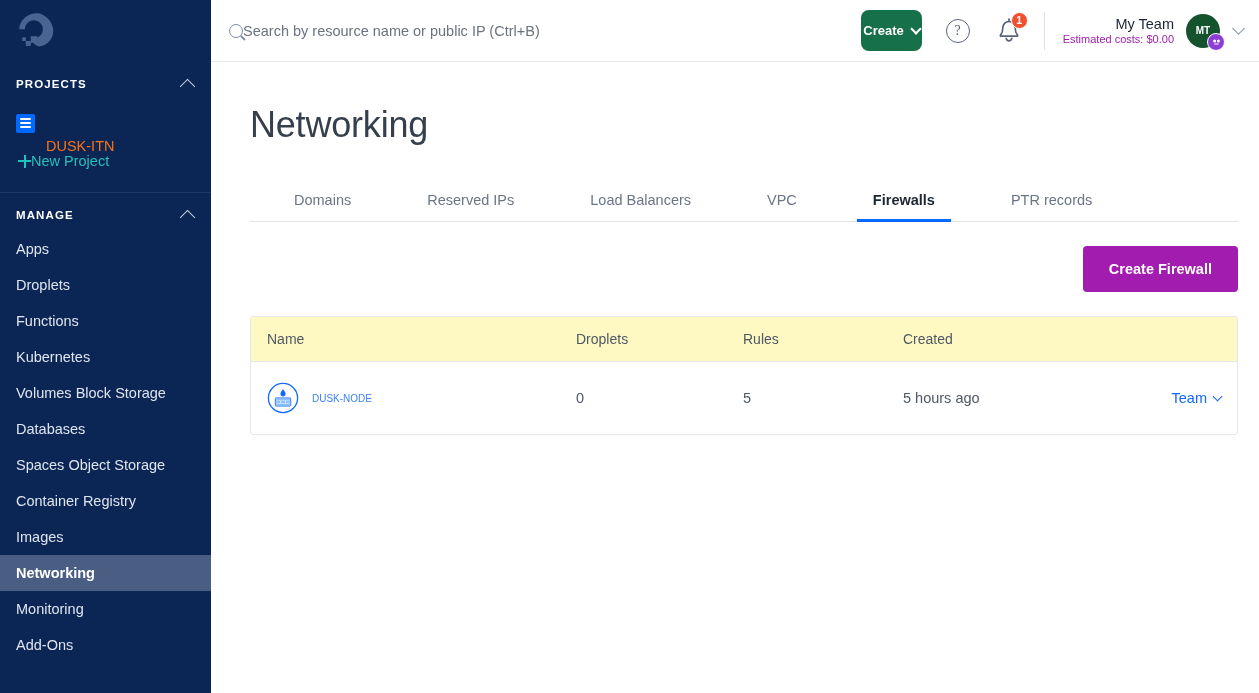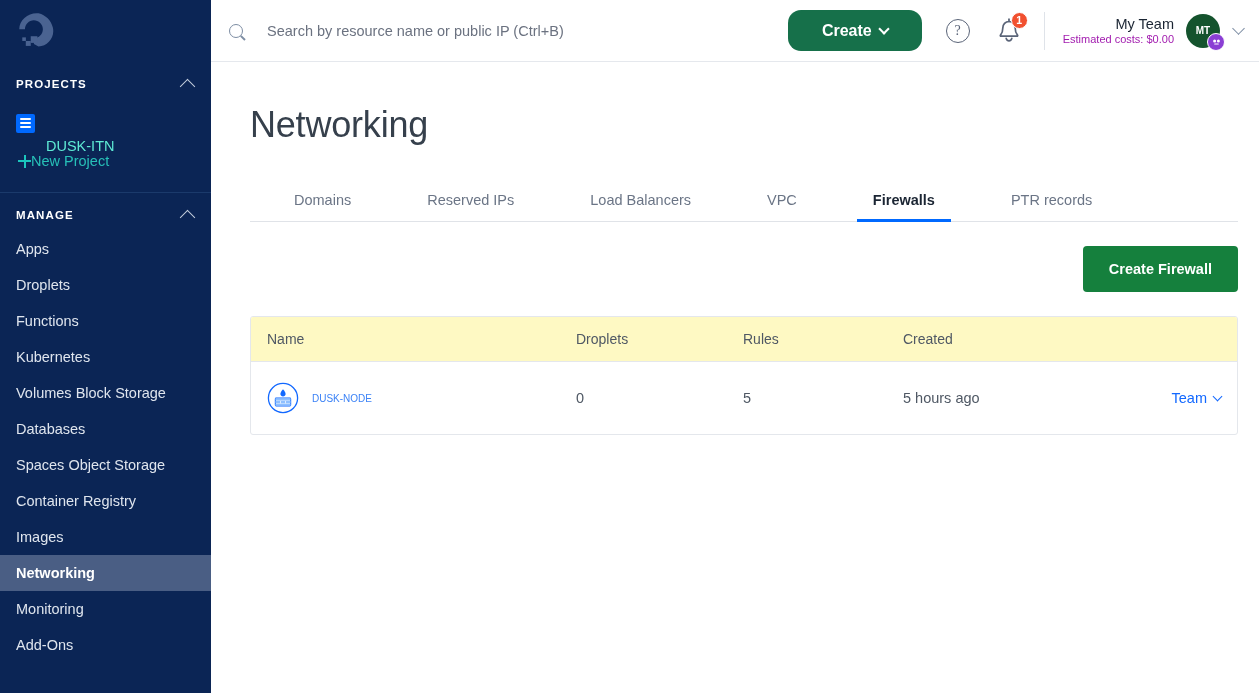--- a/index.html
+++ b/index.html
@@ -51,21 +51,21 @@
   }
   .proj-icon {
     width: 19px; height: 19px;
     background: #0069ff;
     border-radius: 2px;
     display: flex; flex-direction: column;
     justify-content: center; align-items: center;
     gap: 2px;
   }
   .proj-icon i { display:block; width: 11px; height: 2px; background: #fff; border-radius: 1px;}
-  .project-row .name { color: #5eead4; font-size: 14.5px; margin-top: 46px; }
+  .project-row .name { color: #f97316; font-size: 14.5px; margin-top: 46px; }
 
   .new-project {
     display: flex; align-items: center;
     height: 34px;
     padding-left: 18px;
     margin-top: 4px;
     cursor: pointer;
   }
   .plus-ic {
     position: relative; width: 13px; height: 13px;
@@ -98,21 +98,21 @@
   .main { flex: 1; height: 693px; background: #ffffff; position: relative; }
 
   .topbar {
     height: 62px;
     border-bottom: 1px solid #e5e8ed;
     display: flex; align-items: center;
     padding: 0 16px 0 18px;
     gap: 0;
     background: #fff;
   }
-  .search-area { display: flex; align-items: center; gap: 24px; flex: 1; min-width: 0; }
+  .search-area { display: flex; align-items: center; gap: 0; flex: 1; min-width: 0; }
   .mag {
     width: 14px; height: 14px;
     border: 1.7px solid #7d8da3;
     border-radius: 50%;
     position: relative; flex: 0 0 14px;
   }
   .mag::after {
     content: ""; position: absolute;
     width: 6px; height: 1.7px; background: #7d8da3;
     transform: rotate(45deg);
@@ -125,24 +125,24 @@
     font-family: "Liberation Sans", sans-serif;
     width: 100%;
     background: transparent;
   }
   .search-input::placeholder { color: #6b7280; }
 
   .create-btn {
     background: #16704a;
     color: #fff;
     border: none;
-    border-radius: 13px;
+    border-radius: 8px;
     height: 41px;
-    padding: 0 34px;
-    font-size: 16px;
+    padding: 0 2px;
+    font-size: 13px;
     font-weight: bold;
     font-family: "Liberation Sans", sans-serif;
     display: flex; align-items: center; gap: 8px;
     cursor: pointer;
     flex: 0 0 auto;
   }
   .cv-chev {
     width: 8px; height: 8px;
     border-right: 2px solid #fff;
     border-bottom: 2px solid #fff;
@@ -237,21 +237,21 @@
     position: absolute;
     left: 0; right: 0; bottom: -1px;
     height: 3px; background: #0069ff;
   }
 
   .action-row {
     display: flex; justify-content: flex-end;
     margin-top: 24px;
   }
   .create-fw-btn {
-    background: #15803d;
+    background: #a21caf;
     color: #fff;
     border: none;
     border-radius: 4px;
     height: 46px;
     padding: 0 26px;
     font-size: 14.5px;
     font-weight: bold;
     font-family: "Liberation Sans", sans-serif;
     cursor: pointer;
   }

